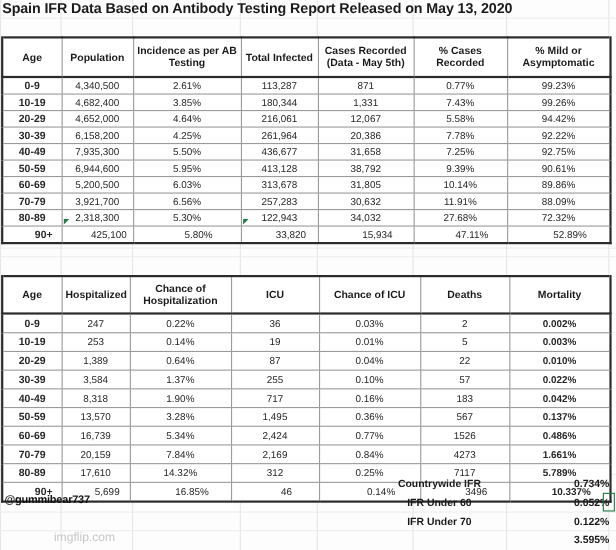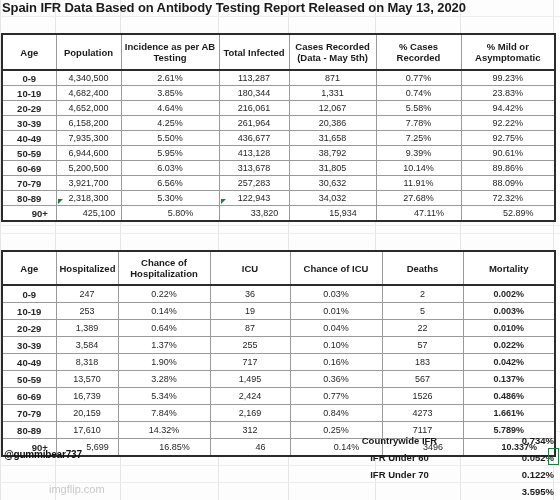--- a/index.html
+++ b/index.html
@@ -255,22 +255,22 @@
           <td>871</td>
           <td>0.77%</td>
           <td>99.23%</td>
         </tr>
         <tr>
           <td class="age-cell">10-19</td>
           <td>4,682,400</td>
           <td>3.85%</td>
           <td>180,344</td>
           <td>1,331</td>
-          <td>0.74%</td>
-          <td>23.83%</td>
+          <td>7.43%</td>
+          <td>99.26%</td>
         </tr>
         <tr>
           <td class="age-cell">20-29</td>
           <td>4,652,000</td>
           <td>4.64%</td>
           <td>216,061</td>
           <td>12,067</td>
           <td>5.58%</td>
           <td>94.42%</td>
         </tr>

